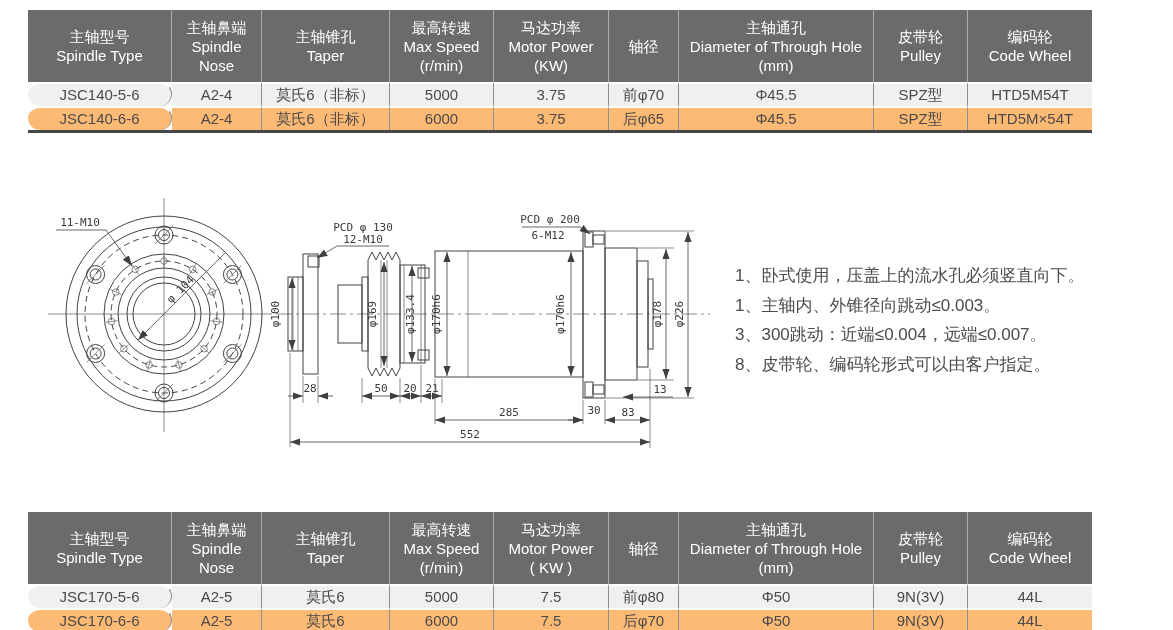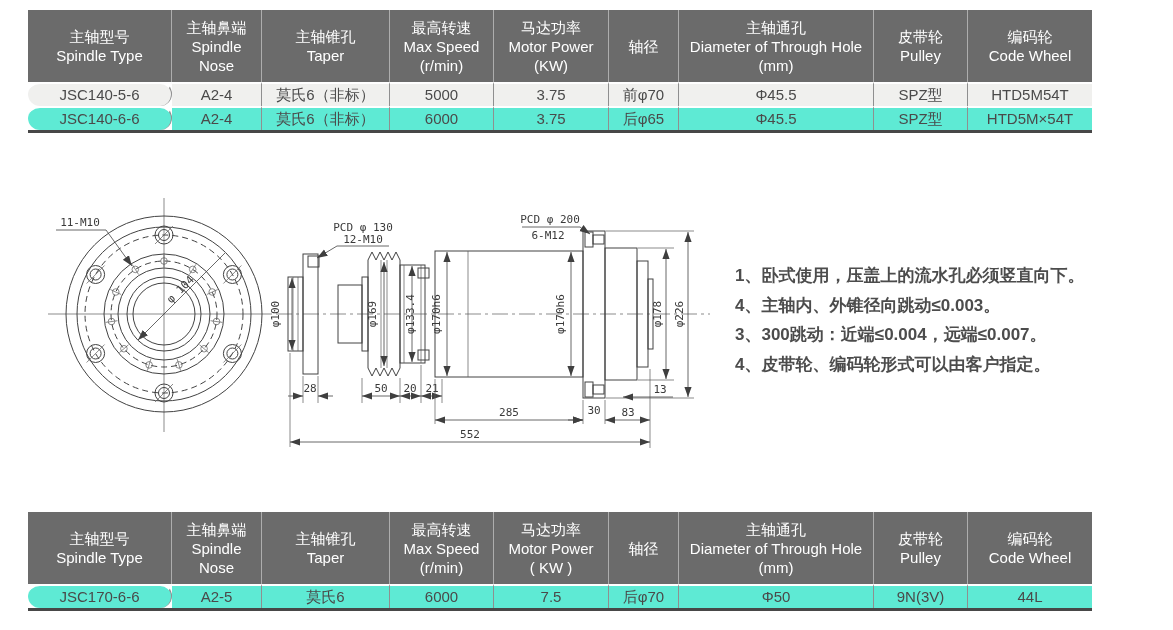--- a/index.html
+++ b/index.html
@@ -23,28 +23,28 @@
     border-right:1px solid rgba(255,255,255,.45);
   }
   table.spec th:last-child{border-right:none;text-align:center;}
   table.spec td{
     height:22px;font-size:15px;line-height:20px;text-align:center;
     color:#4a4a4a;padding:0;white-space:nowrap;
     border-top:2px solid #ffffff;border-right:1px solid #8f8f8f;
   }
   table.spec td:last-child{border-right:none;}
   table.spec tr.r0 td{background:#f0f0ee;}
-  table.spec tr.r1 td{background:#5eead4;text-align:center;}
+  table.spec tr.r1 td{background:#fdba74;text-align:center;}
   table.spec td.model{background:#f4a83a;border-radius:12px;}
 
   .notes{
     position:absolute;left:735px;top:261px;width:436px;
     font-size:17px;line-height:29.5px;color:#4c4c4c;
   }
-  .note-line{white-space:nowrap;font-weight:bold;}
+  .note-line{white-space:nowrap;}
 
   svg.drawing{position:absolute;left:20px;top:192px;}
   svg.drawing text{
     font-family:"DejaVu Sans Mono","Liberation Mono",monospace;
     font-size:11px;fill:#3a3a3a;text-anchor:middle;
   }
   .ln{stroke:#424242;stroke-width:1;fill:none;}
   .thin{stroke:#5a5a5a;stroke-width:.7;fill:none;}
   .dim{stroke:#424242;stroke-width:.8;fill:none;}
   .dash{stroke-dasharray:6 4;}
@@ -304,23 +304,23 @@
       <text x="640" y="201">13</text>
 
       <line class="thin" x1="270" y1="161" x2="270" y2="255"></line>
       <line class="dim" x1="270" y1="250" x2="630" y2="250" marker-start="url(#ar)" marker-end="url(#ar)"></line>
       <text x="450" y="246">552</text>
     </g>
   </svg>
 
   <div class="notes">
     <div class="note-line">1、卧式使用，压盖上的流水孔必须竖直向下。</div>
-    <div class="note-line">4、主轴内、外锥径向跳动≤0.003。</div>
+    <div class="note-line">1、主轴内、外锥径向跳动≤0.003。</div>
     <div class="note-line">3、300跳动：近端≤0.004，远端≤0.007。</div>
-    <div class="note-line">4、皮带轮、编码轮形式可以由客户指定。</div>
+    <div class="note-line">8、皮带轮、编码轮形式可以由客户指定。</div>
   </div>
 
   <table class="spec bottom">
     <colgroup>
       <col style="width:144px">
         <col style="width:90px">
         <col style="width:128px">
       <col style="width:104px">
         <col style="width:115px">
         <col style="width:70px">
@@ -347,20 +347,31 @@
         <th>主轴通孔
 Diameter of Through Hole
 (mm)</th>
         <th>皮带轮
 Pulley</th>
         <th>编码轮
 Code Wheel</th>
       </tr>
     </thead>
     <tbody>
+      <tr class="r0">
+        <td class="model">JSC170-5-6</td>
+        <td>A2-5</td>
+        <td>莫氏6</td>
+        <td>5000</td>
+        <td>7.5</td>
+        <td>前φ80</td>
+        <td>Φ50</td>
+        <td>9N(3V)</td>
+        <td>44L</td>
+      </tr>
       <tr class="r1">
         <td class="model">JSC170-6-6</td>
         <td>A2-5</td>
         <td>莫氏6</td>
         <td>6000</td>
         <td>7.5</td>
         <td>后φ70</td>
         <td>Φ50</td>
         <td>9N(3V)</td>
         <td>44L</td>

